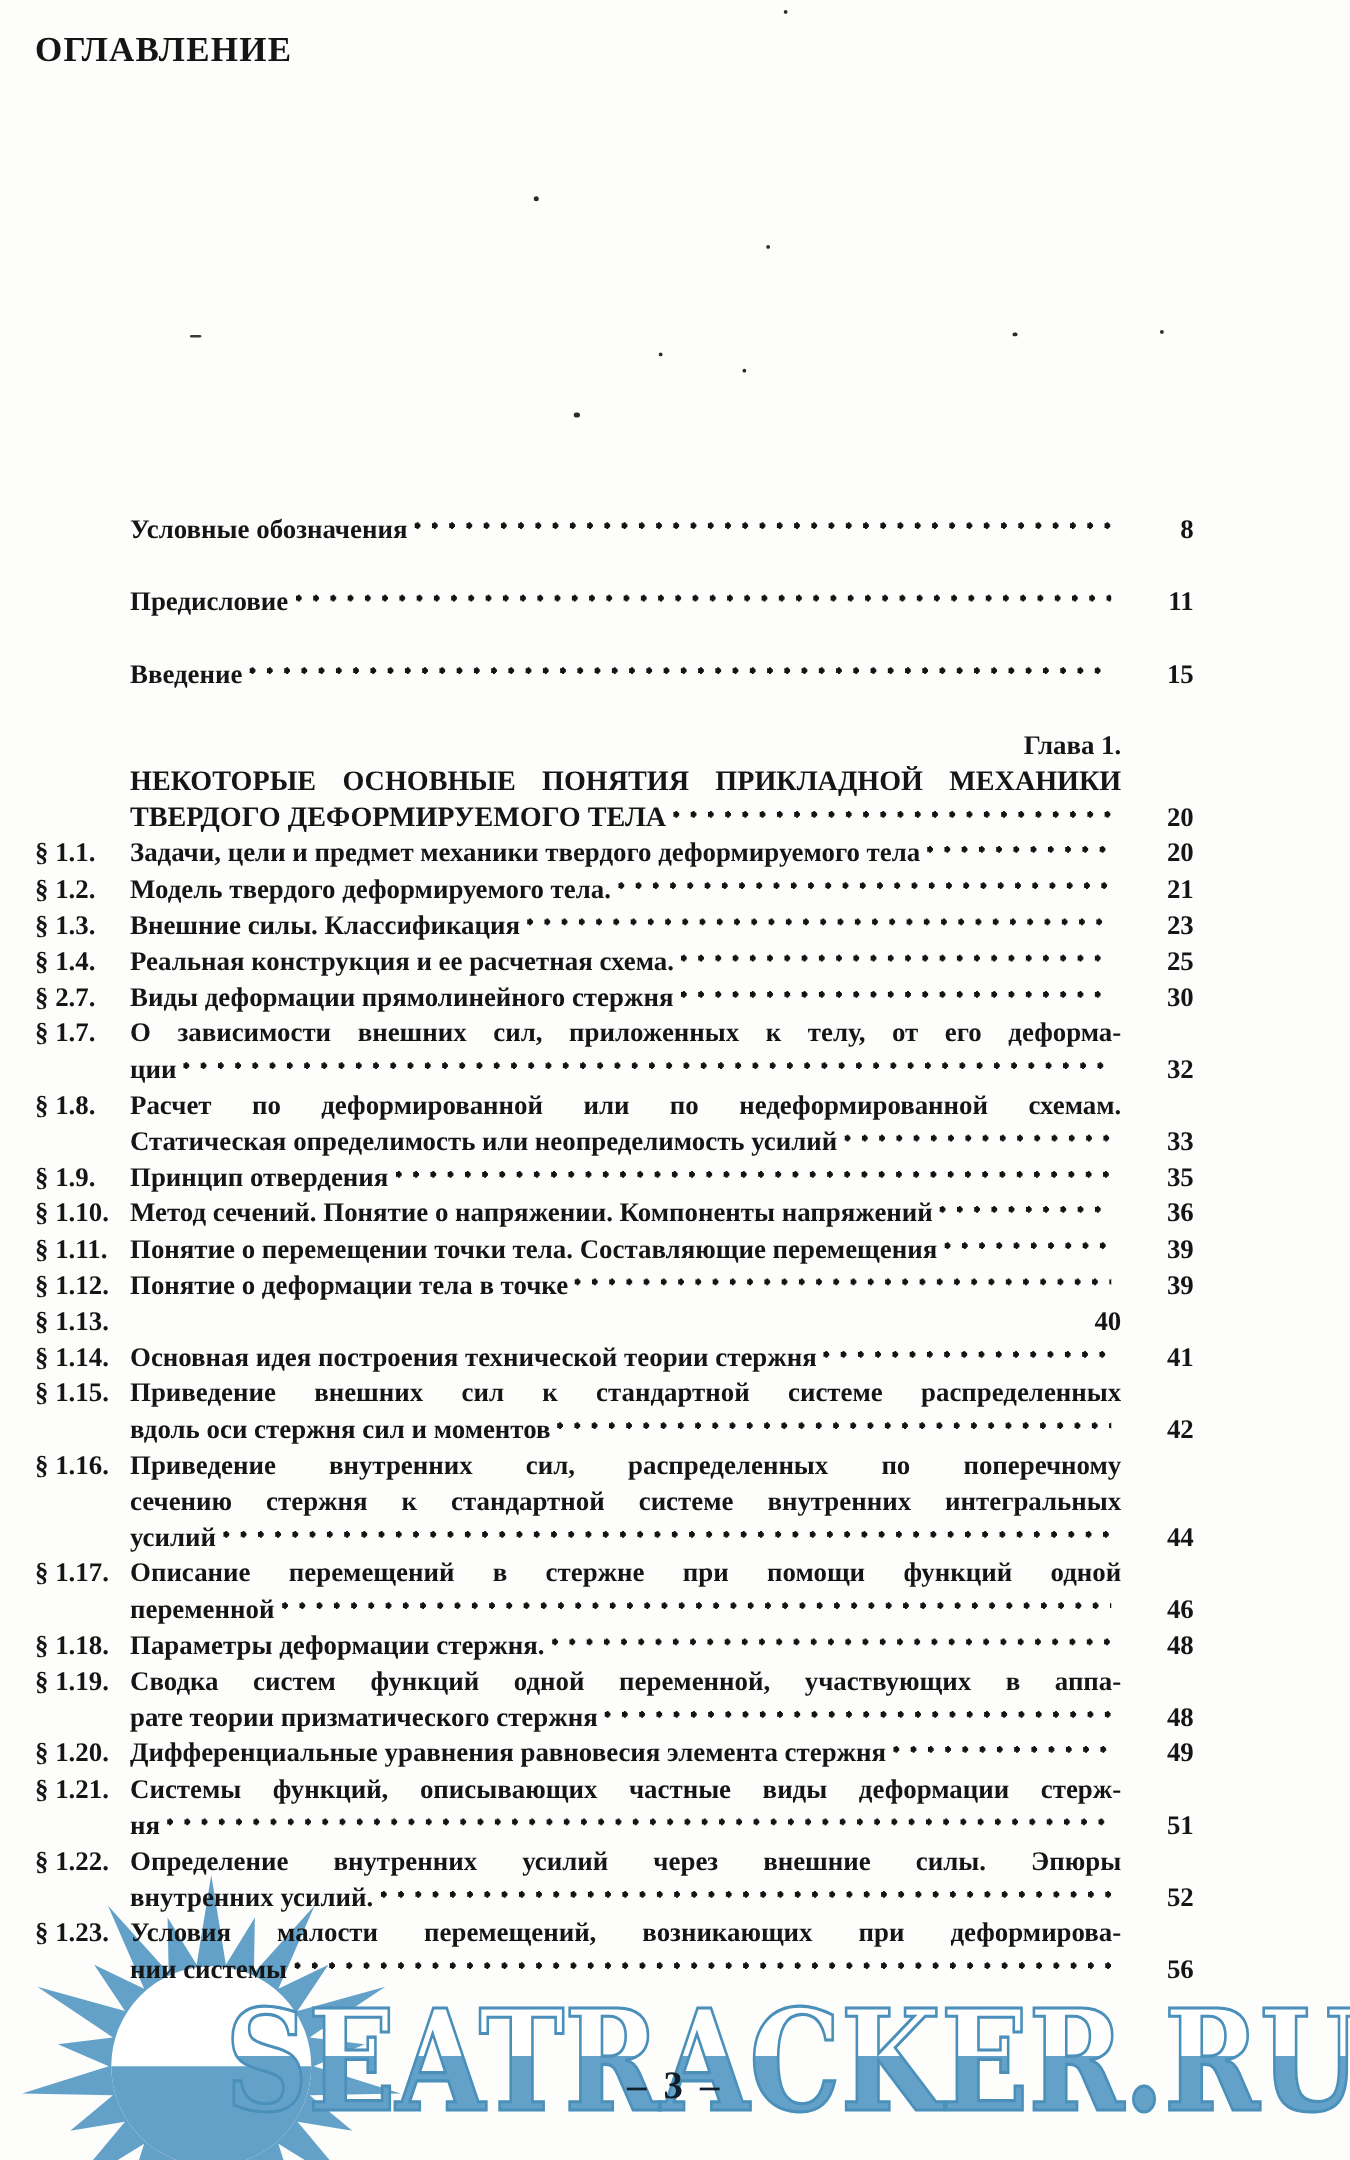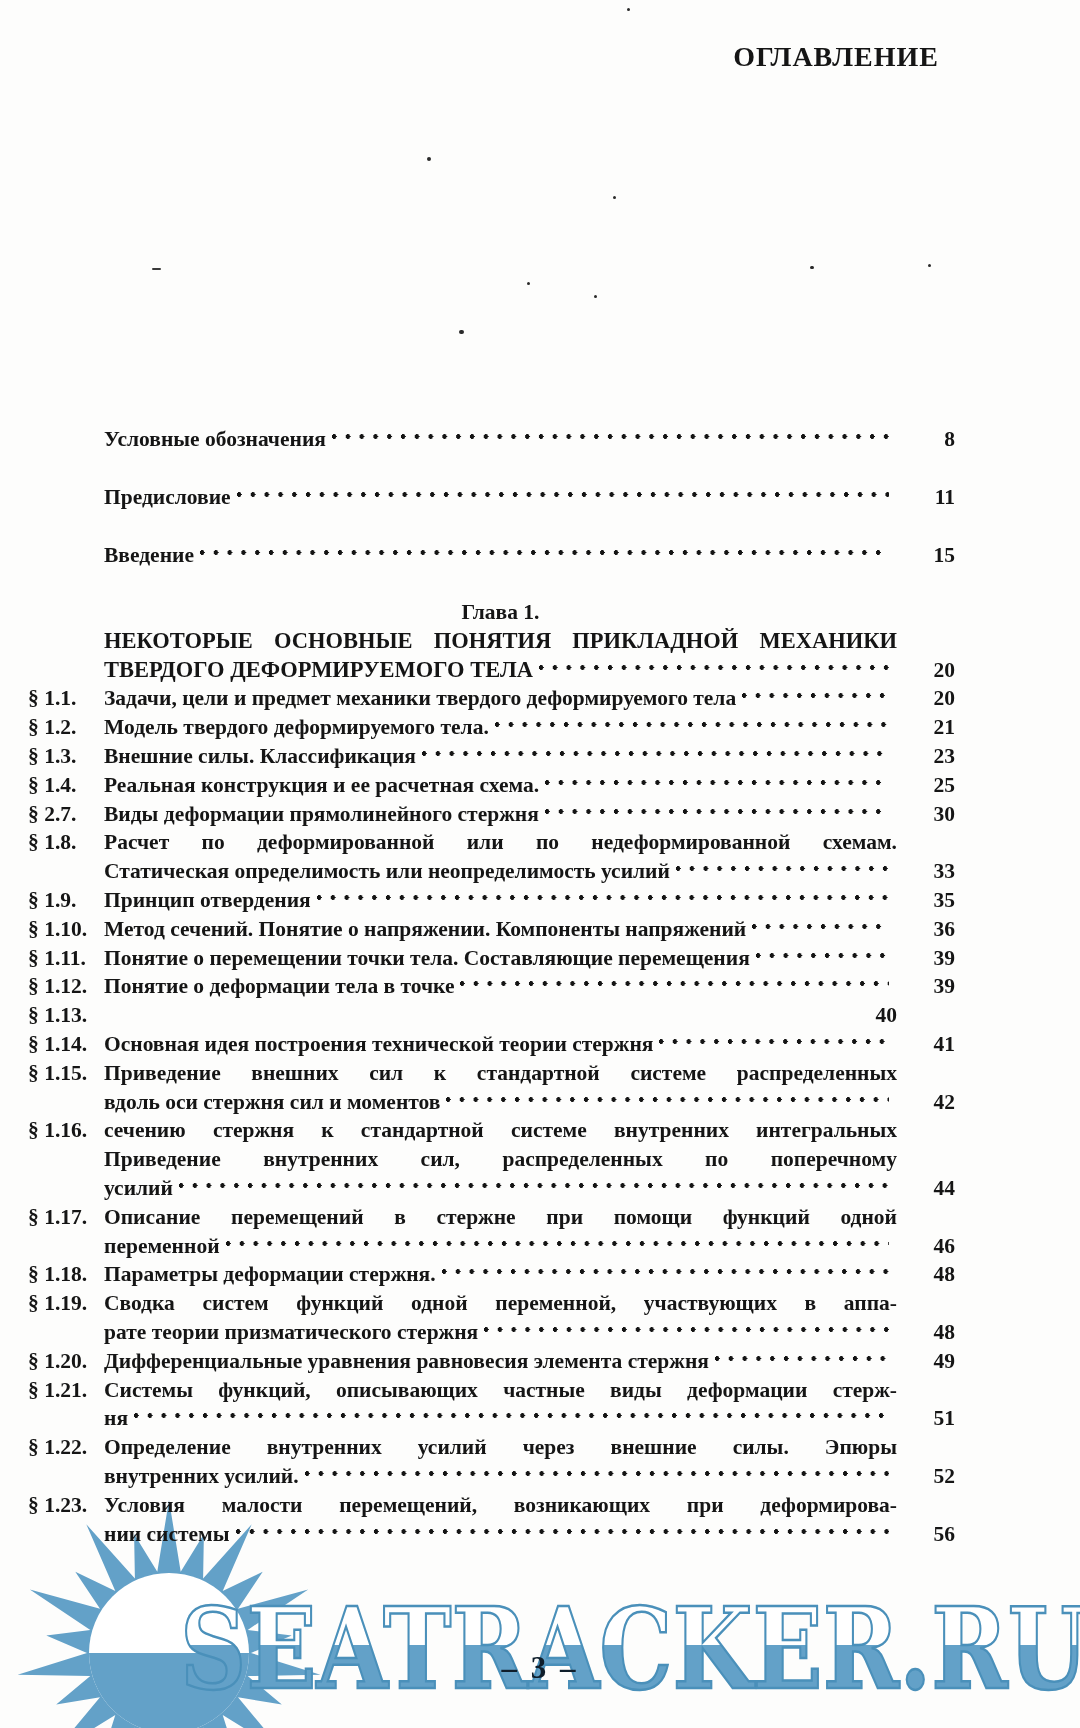--- a/index.html
+++ b/index.html
@@ -7,36 +7,35 @@
     position:relative;
     width:1080px;height:1728px;
     background:#fdfdfc;
     overflow:hidden;
     font-family:"Liberation Serif","DejaVu Serif",serif;
     font-weight:700;
     color:#151515;
   }
   .content-layer{position:relative;z-index:2;padding:22px 125px 0 28px;}
   h1.toc-title{
-    margin:16px;font-size:28px;line-height:38px;letter-spacing:1px;
+    margin:0;font-size:28px;line-height:38px;letter-spacing:1px;
     font-weight:700;
-    text-align:right;
   }
   .front{margin-top:348px;}
   .front .trow{margin-bottom:28px;}
   .trow{
     display:grid;
     grid-template-columns:76px 1fr 58px;
     font-size:21.5px;line-height:30px;
   }
   .sections .trow, .chapter .trow{line-height:28.8px;}
   .num{white-space:nowrap;}
   .content{min-width:0;}
   .jline{text-align:justify;text-align-last:justify;}
-  .kline{text-align:center;}
+  .kline{text-align:right;}
   .lline{display:flex;align-items:baseline;}
   .txt{white-space:nowrap;}
   .dots{flex:1 1 auto;min-width:10px;position:relative;margin:0 8px 0 5px;}
   .dots::before{
     content:"";position:absolute;left:0;right:0;bottom:6px;height:7px;
     background-image:radial-gradient(circle 2.5px at 3px 3.5px,#141414 97%,rgba(0,0,0,0));
     background-size:13.8px 7px;background-repeat:repeat-x;
   }
   .pgcol{align-self:end;text-align:right;white-space:nowrap;}
   .chapter{margin-top:25px;}
@@ -179,20 +178,31 @@
           <span class="num">§ 2.7.</span>
           <div class="content">
             <div class="lline">
               <span class="txt">Виды деформации прямолинейного стержня</span>
               <span class="dots"></span>
             </div>
           </div>
           <span class="pgcol">30</span>
         </div>
         <div class="trow">
+          <span class="num">§ 1.7.</span>
+          <div class="content">
+            <div class="jline">О зависимости внешних сил, приложенных к телу, от его деформа-</div>
+            <div class="lline">
+              <span class="txt">ции</span>
+              <span class="dots"></span>
+            </div>
+          </div>
+          <span class="pgcol">32</span>
+        </div>
+        <div class="trow">
           <span class="num">§ 1.8.</span>
           <div class="content">
             <div class="jline">Расчет по деформированной или по недеформированной схемам.</div>
             <div class="lline">
               <span class="txt">Статическая определимость или неопределимость усилий</span>
               <span class="dots"></span>
             </div>
           </div>
           <span class="pgcol">33</span>
         </div>
@@ -257,22 +267,22 @@
             <div class="lline">
               <span class="txt">вдоль оси стержня сил и моментов</span>
               <span class="dots"></span>
             </div>
           </div>
           <span class="pgcol">42</span>
         </div>
         <div class="trow">
           <span class="num">§ 1.16.</span>
           <div class="content">
+            <div class="jline">Приведение внутренних сил, распределенных по поперечному</div>
             <div class="jline">сечению стержня к стандартной системе внутренних интегральных</div>
-            <div class="jline">Приведение внутренних сил, распределенных по поперечному</div>
             <div class="lline">
               <span class="txt">усилий</span>
               <span class="dots"></span>
             </div>
           </div>
           <span class="pgcol">44</span>
         </div>
         <div class="trow">
           <span class="num">§ 1.17.</span>
           <div class="content">

